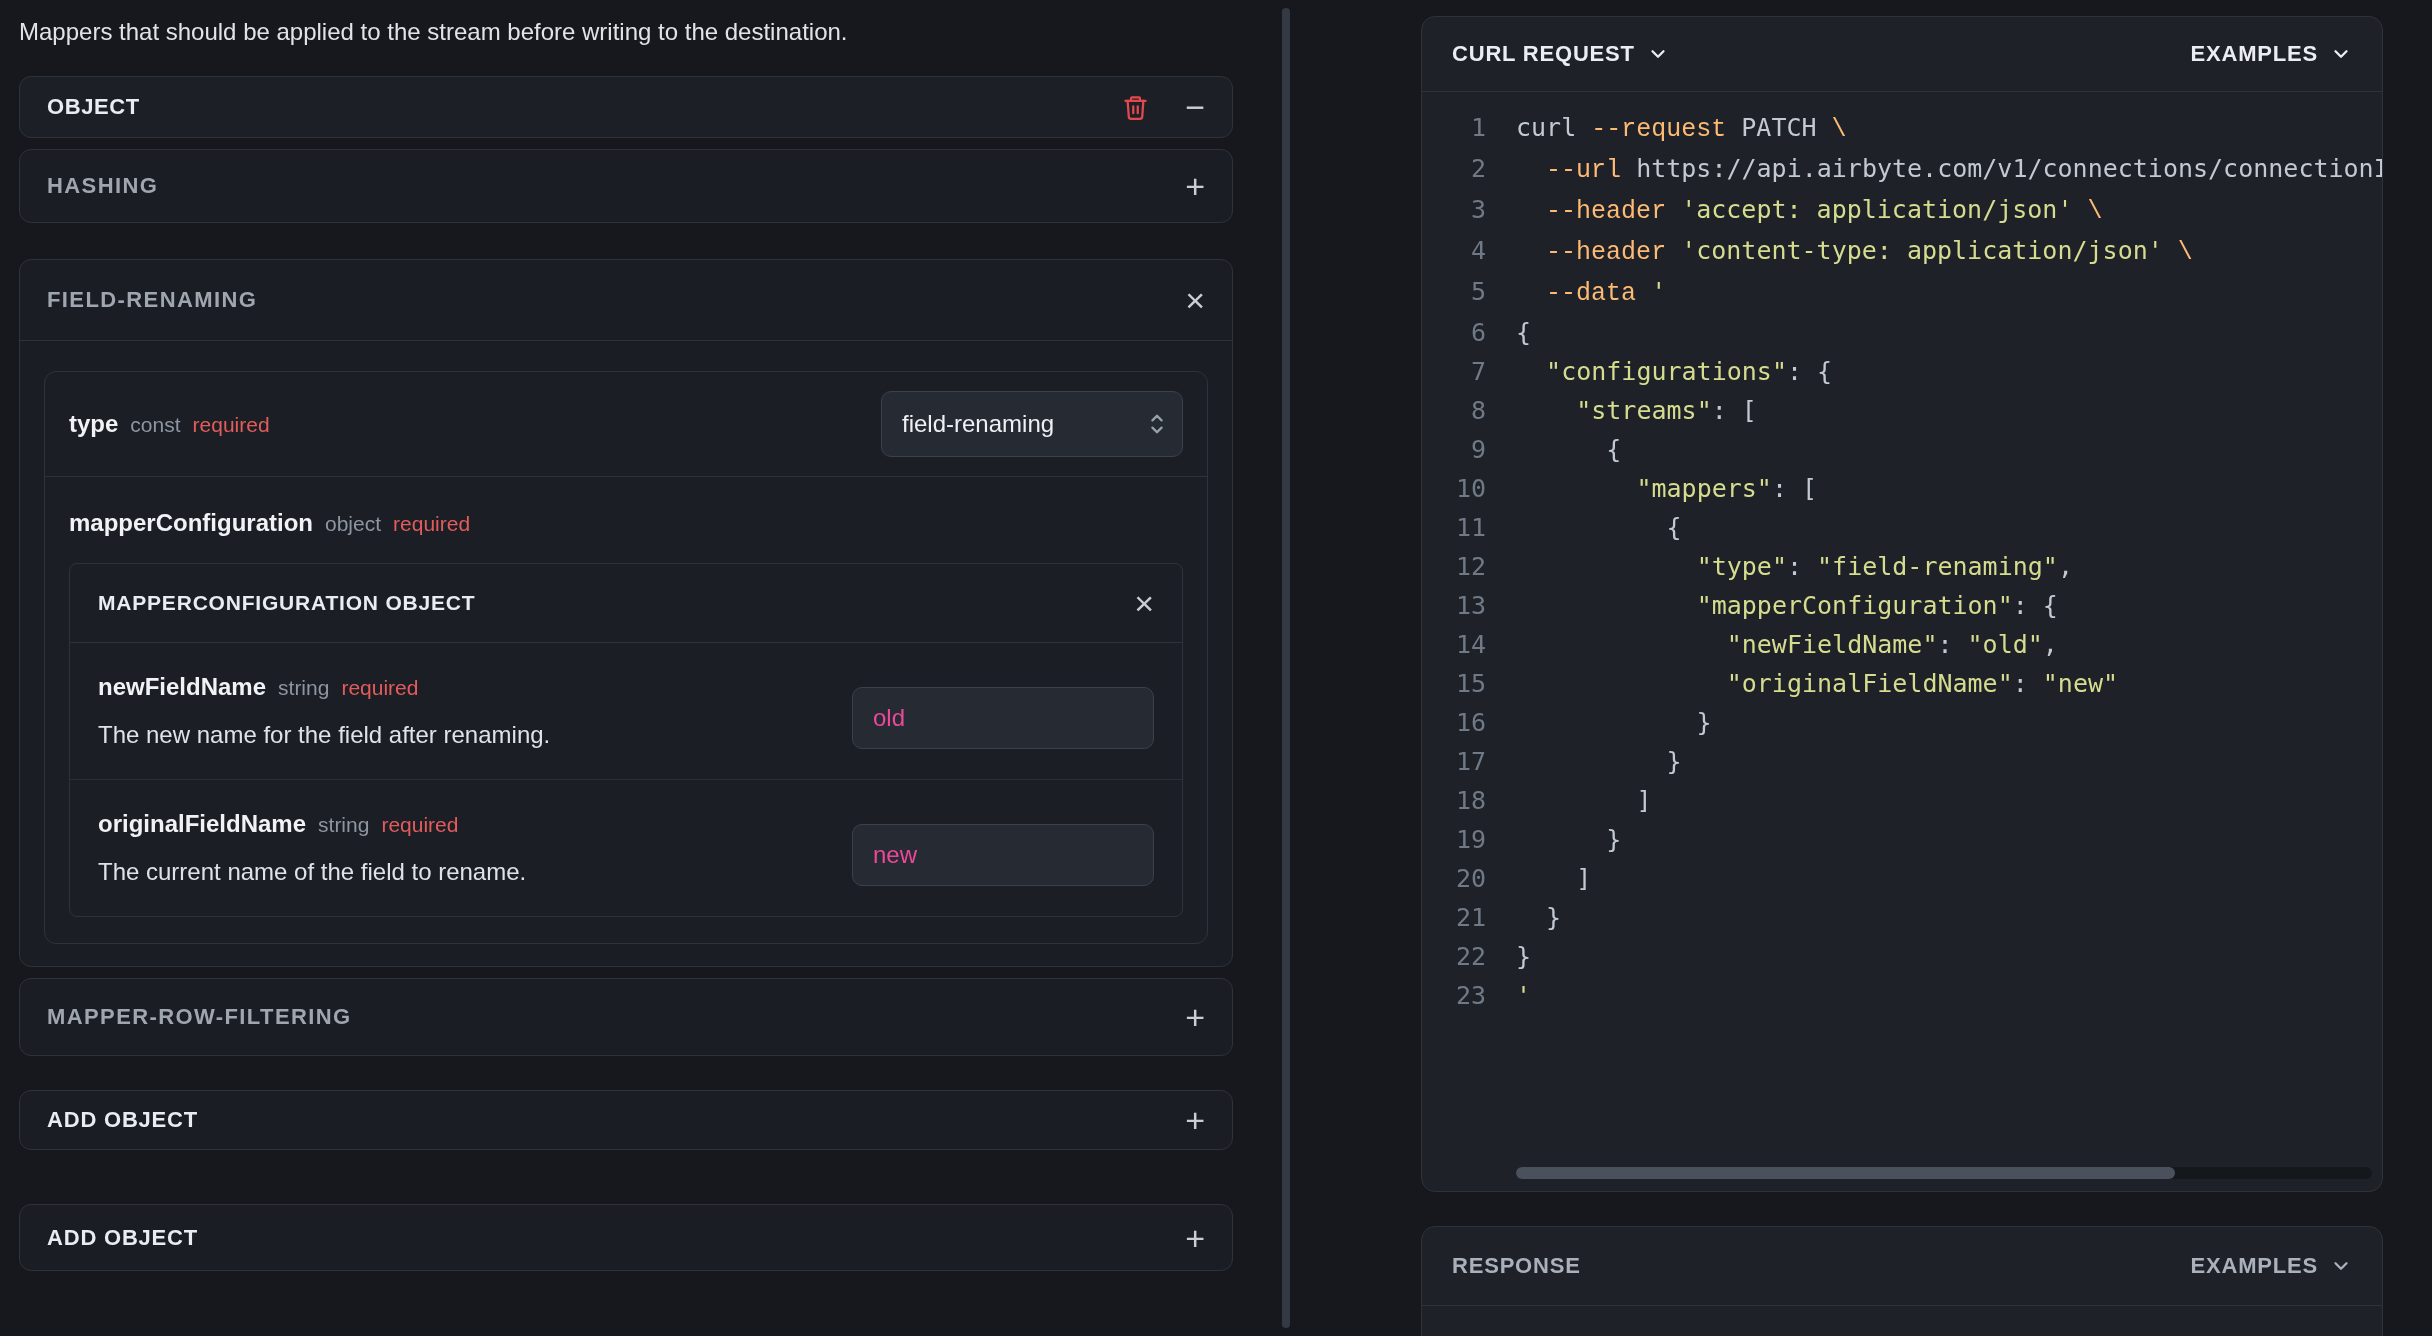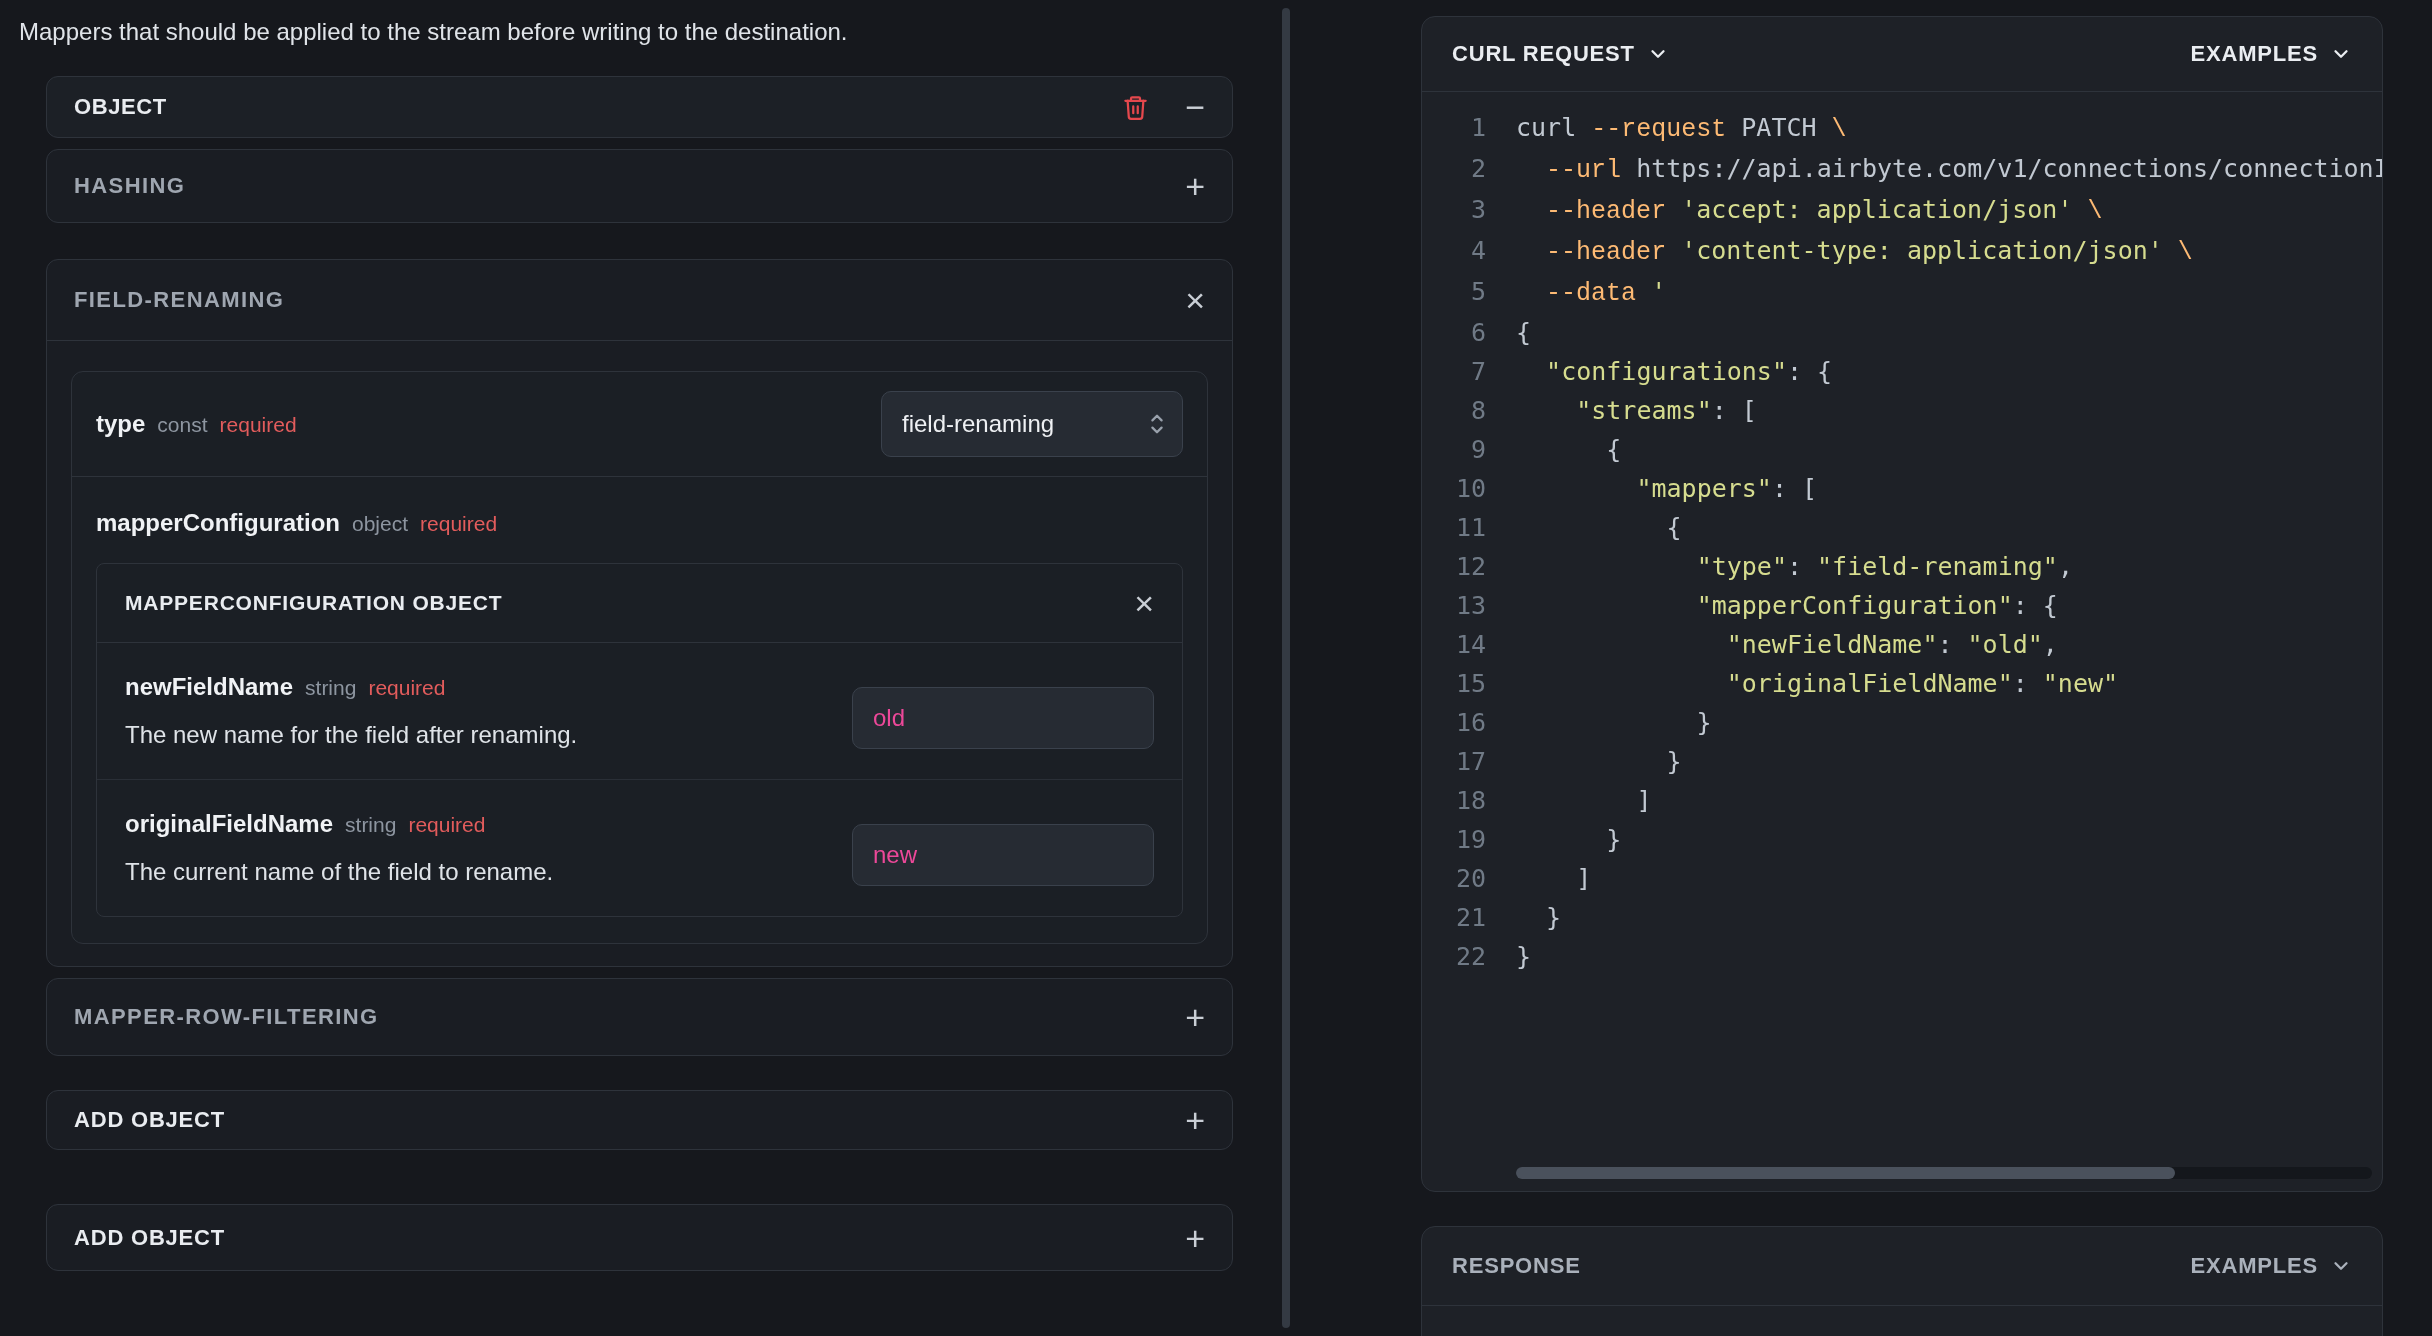--- a/index.html
+++ b/index.html
@@ -12,21 +12,21 @@
   .icon-btn{background:none;border:none;padding:0;cursor:pointer;display:flex;align-items:center;justify-content:center;}
   .glyph{font-size:34px;font-weight:300;color:#c9ced5;line-height:1;}
 
   
   .left-col{position:absolute;left:19px;top:0;width:1214px;}
   .page-title-row{margin-top:24px;display:flex;align-items:baseline;gap:12px;}
   .page-title{font-size:26px;font-weight:700;color:#f2f4f6;}
   .type-badge{font-size:22px;color:#8d95a0;}
   .page-desc{margin-top:18px;font-size:24px;color:#e0e4e9;}
 
-  .card{border:1.5px solid #2e333b;border-radius:12px;background:#1a1d23;box-sizing:border-box;margin-left:27px;}
+  .card{border:1.5px solid #2e333b;border-radius:12px;background:#1a1d23;box-sizing:border-box;}
   .card-row{display:flex;align-items:center;justify-content:space-between;padding:0 27px;}
 
   .object-card{margin-top:30px;height:62px;background:#1c2026;}
   .object-label{font-size:22px;font-weight:700;letter-spacing:.6px;color:#e9ecf0;}
   .object-icons{display:flex;align-items:center;gap:36px;}
 
   .section-card{margin-top:11px;height:74px;cursor:pointer;}
   .section-label{font-size:22px;font-weight:600;letter-spacing:1.4px;color:#9fa6b0;}
 
   .fr-card{margin-top:36px;}
@@ -253,20 +253,21 @@
           <div class="code-line"><span class="ln">13</span><span class="lc"><span class="tok-pl">            </span><span class="tok-st">"mapperConfiguration"</span><span class="tok-pl">: {</span></span></div>
           <div class="code-line"><span class="ln">14</span><span class="lc"><span class="tok-pl">              </span><span class="tok-st">"newFieldName"</span><span class="tok-pl">: </span><span class="tok-st">"old"</span><span class="tok-pl">,</span></span></div>
           <div class="code-line"><span class="ln">15</span><span class="lc"><span class="tok-pl">              </span><span class="tok-st">"originalFieldName"</span><span class="tok-pl">: </span><span class="tok-st">"new"</span></span></div>
           <div class="code-line"><span class="ln">16</span><span class="lc"><span class="tok-pl">            }</span></span></div>
           <div class="code-line"><span class="ln">17</span><span class="lc"><span class="tok-pl">          }</span></span></div>
           <div class="code-line"><span class="ln">18</span><span class="lc"><span class="tok-pl">        ]</span></span></div>
           <div class="code-line"><span class="ln">19</span><span class="lc"><span class="tok-pl">      }</span></span></div>
           <div class="code-line"><span class="ln">20</span><span class="lc"><span class="tok-pl">    ]</span></span></div>
           <div class="code-line"><span class="ln">21</span><span class="lc"><span class="tok-pl">  }</span></span></div>
           <div class="code-line"><span class="ln">22</span><span class="lc"><span class="tok-pl">}</span></span></div>
+          <div class="code-line"><span class="ln">23</span><span class="lc"><span class="tok-st">'</span></span></div>
         </div>
     </div>
 
     <div class="h-scrollbar">
       <div class="h-thumb"></div>
     </div>
 
   </div>
 
   <div class="response-panel">

